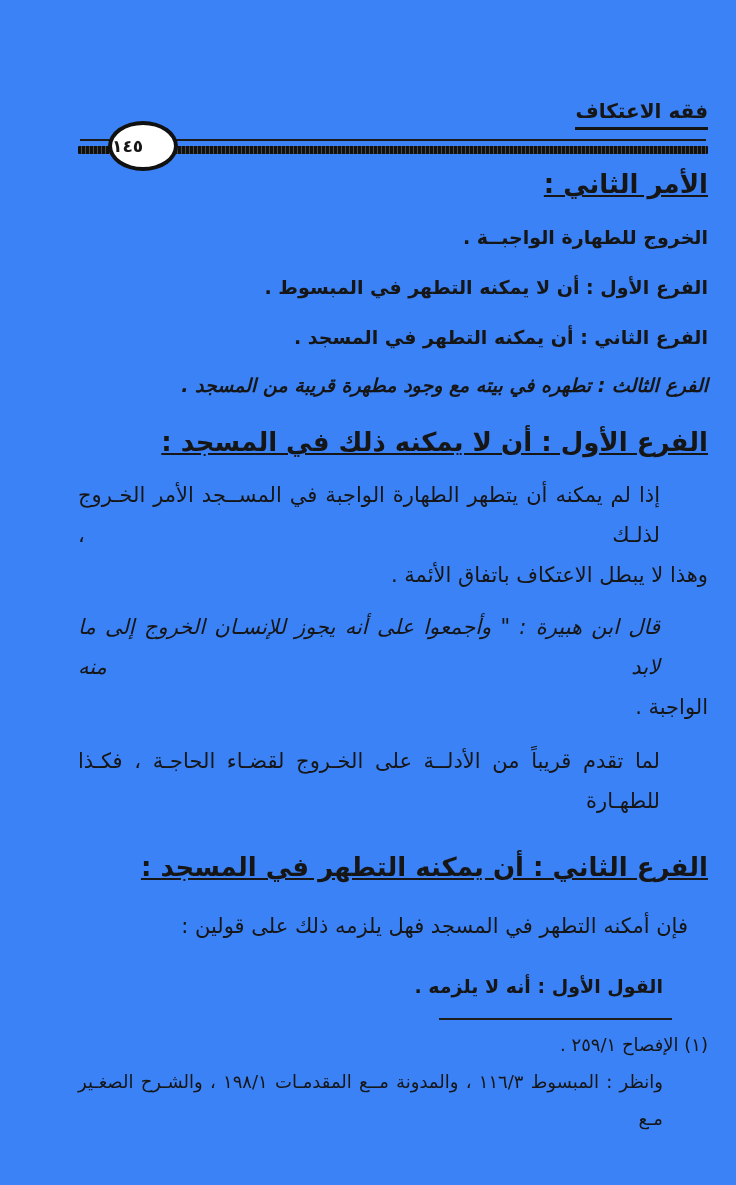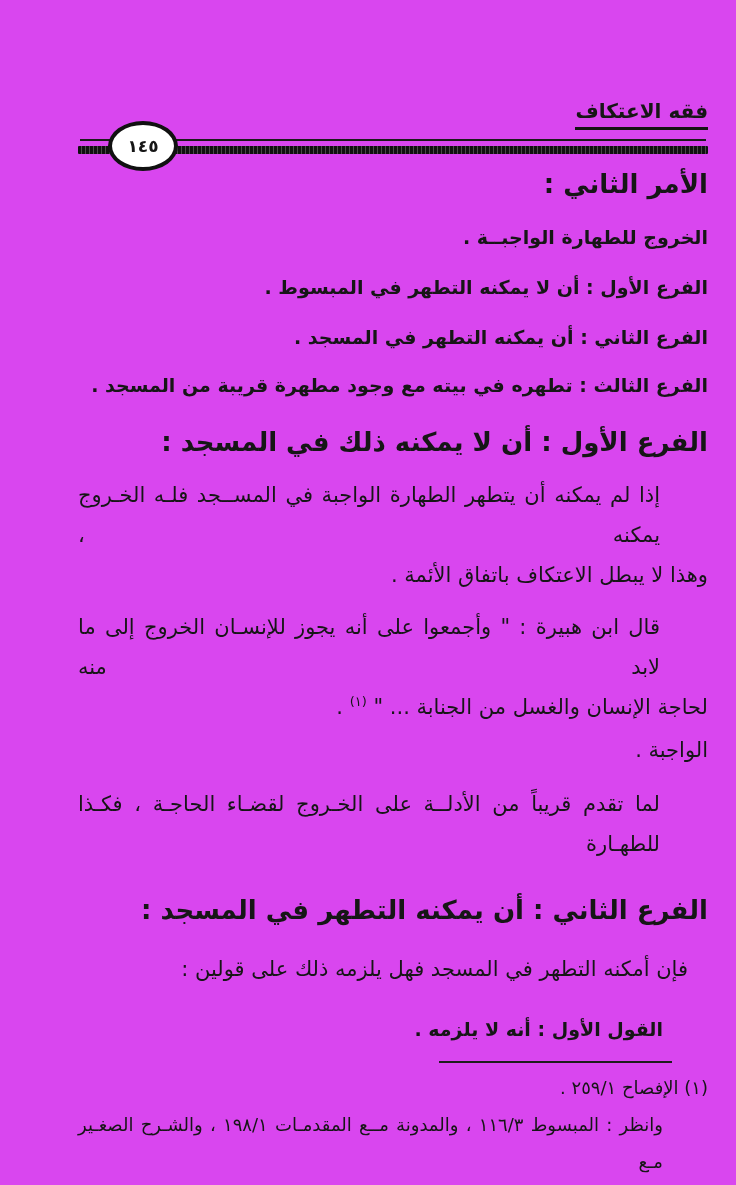--- a/index.html
+++ b/index.html
@@ -1,20 +1,20 @@
 <!DOCTYPE html>
 <html lang="ar" dir="rtl"><head>
 <meta charset="utf-8">
 <style>
   html,body{margin:0;padding:0;background:#e8e8e8;}
   .page{
     position:relative;
     width:736px;height:1185px;
     margin:0 auto;
-    background:#d946ef;
+    background:#3b82f6;
     direction:rtl;
     font-family:"DejaVu Sans",sans-serif;
     color:#161616;
     box-sizing:border-box;
     padding:98px 28px 0 78px;
     overflow:hidden;
   }
   
   .hdr{
     width:fit-content;
@@ -29,35 +29,35 @@
   .band .thin{position:absolute;top:2px;right:2px;left:2px;height:2px;background:#1b1b1b;}
   .band .thick{
     position:absolute;top:9px;right:0;left:0;height:8px;
     background:repeating-linear-gradient(90deg,#101010 0 3px,#4a4a4a 3px 4px);
     border-radius:1px;
   }
   .oval{
     position:absolute;left:30px;top:-16px;
     width:62px;height:42px;
     background:#fff;border:4px solid #111;border-radius:50%;
-    display:flex;align-items:center;justify-content:center;
+    display:flex;align-items:center;
     font-size:17px;font-weight:bold;z-index:2;
     direction:ltr;
   }
   
-  .h-big{font-size:26px;font-weight:bold;line-height:38px;}
+  .h-big{font-size:26px;font-weight:bold;line-height:38px;text-decoration:underline;}
   .b-line{font-size:19px;font-weight:bold;line-height:36px;}
   .t-line{font-size:21px;line-height:40px;}
   .just{text-align:justify;text-align-last:justify;}
   .ind48{padding-right:48px;}
   .ind20{padding-right:20px;}
   .ind45{padding-right:45px;}
   .mt16{margin-top:16px;}
   .mt14{margin-top:14px;}
-  .mt12{margin-top:12px;}
+  .mt12{margin-top:12px;font-style:italic;}
   .mt10{margin-top:20px;}
   .mt4{margin-top:4px;}
   .mt18{margin-top:27px;}
   .fn-marker{font-size:13px;position:relative;top:-8px;}
   
   .fn-rule{margin-top:12px;margin-left:auto;width:233px;margin-right:36px;border-top:2px solid #1d1d1d;}
   .fn{font-size:18px;line-height:37px;margin-top:6px;}
   .fn .ind-f{padding-right:45px;}
 </style>
 </head>
@@ -79,25 +79,24 @@
 
   <div class="b-line mt16">الخروج للطهارة الواجبــة .</div>
 
 
   <div class="b-line mt14">الفرع الأول : أن لا يمكنه التطهر في المبسوط .</div>
   <div class="b-line mt14">الفرع الثاني : أن يمكنه التطهر في المسجد .</div>
   <div class="b-line mt12">الفرع الثالث : تطهره في بيته مع وجود مطهرة قريبة من المسجد .</div>
 
   <div class="h-big mt10">الفرع الأول : أن لا يمكنه ذلك في المسجد :</div>
 
-  <div class="t-line just ind48 mt14">إذا لم يمكنه أن يتطهر الطهارة الواجبة في المســجد فلـه الخـروج يمكنه ،</div>
+  <div class="t-line just ind48 mt14">إذا لم يمكنه أن يتطهر الطهارة الواجبة في المســجد الأمر الخـروج لذلـك ،</div>
   <div class="t-line">وهذا لا يبطل الاعتكاف باتفاق الأئمة .</div>
 
   <div class="t-line just ind48 mt12">قال ابن هبيرة : " وأجمعوا على أنه يجوز للإنسـان الخروج إلى ما لابد منه</div>
-  <div class="t-line"><span>لحاجة الإنسان والغسل من الجنابة ... " </span><span class="fn-marker">(١)</span><span> .</span></div>
 
   <div class="t-line">الواجبة .</div>
   <div class="t-line just ind48 mt14">لما تقدم قريباً من الأدلــة على الخـروج لقضـاء الحاجـة ، فكـذا للطهـارة</div>
 
   <div class="h-big mt18">الفرع الثاني : أن يمكنه التطهر في المسجد :</div>
 
   <div class="t-line ind20 mt10">فإن أمكنه التطهر في المسجد فهل يلزمه ذلك على قولين :</div>
 
   <div class="b-line ind45 mt10" style="line-height:40px;">القول الأول : أنه لا يلزمه .</div>
 

